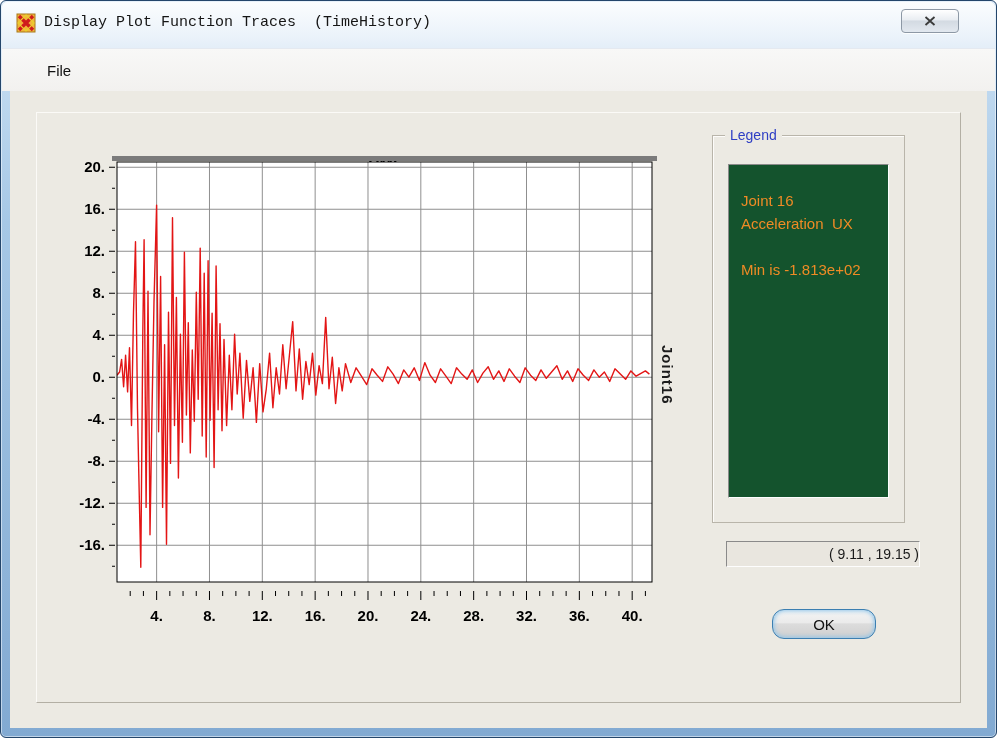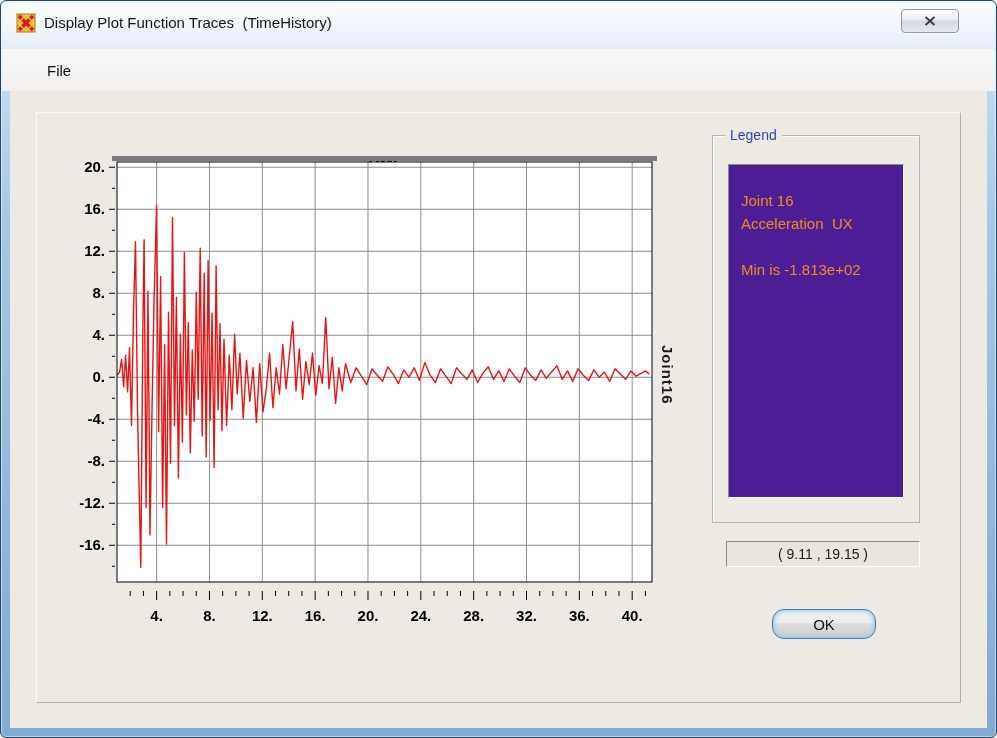--- a/index.html
+++ b/index.html
@@ -8,21 +8,21 @@
          font-family:"Liberation Sans", sans-serif; }
 
   .frame { position:absolute; inset:0; border-radius:6px; border:1px solid #24466b;
            background:linear-gradient(180deg,#cfe3f5 0%,#a6c8e6 30%,#82aad2 100%);
            box-shadow:inset 0 0 0 1px rgba(255,255,255,0.5); }
 
   .chrome { position:absolute; left:1px; top:1px; right:1px; height:89px;
             border-radius:5px 5px 0 0;
             background:linear-gradient(180deg,#fbfdfe 0%,#eaf2fa 40%,#d9e7f4 70%,#cfe0f0 100%); }
 
-  .titlebar { position:absolute; left:0; top:0; right:0; height:46px; }
+  .titlebar { position:absolute; left:0; top:0; right:0; height:46px;font-family:Liberation Mono, monospace; }
   .app-icon { position:absolute; left:14px; top:11px; width:20px; height:20px; }
   .title { position:absolute; left:42px; top:12px; font-size:15px; color:#151515; white-space:pre; }
 
   .close-btn { position:absolute; right:36px; top:7px; width:58px; height:24px;
                border:1px solid #8d98a5; border-radius:4px;
                background:linear-gradient(180deg,#ffffff 0%,#e9edf2 45%,#d3dae2 50%,#e2e8ef 100%);
                box-shadow:0 1px 0 rgba(255,255,255,0.8);
                display:flex; align-items:center; justify-content:center; cursor:pointer; }
 
   .menubar { position:absolute; left:0; top:46px; right:0; height:43px;
@@ -38,33 +38,33 @@
                 border-color:#fbfaf7 #b3afa4 #b3afa4 #fbfaf7; }
 
   .chart-title { position:absolute; left:80px; top:16px; width:535px; text-align:center;
                  font-size:16px; font-weight:bold; color:#000;margin-top:27px; }
   .plot-svg { position:absolute; left:2px; top:21px; }
   .plot-svg text { font-family:"Liberation Sans", sans-serif; font-size:15px; font-weight:bold; fill:#000; }
 
   .joint-label { position:absolute; left:622px; top:232px; writing-mode:vertical-rl;
                  font-size:15px; font-weight:bold; color:#1c1c1c; letter-spacing:1px; }
 
-  .groupbox { position:absolute; left:675px; top:22px; width:208px; height:388px;
+  .groupbox { position:absolute; left:675px; top:22px; width:193px; height:388px;
               border:1px solid #b9b5aa; box-shadow:inset 1px 1px 0 #fdfcfa; }
   .groupbox-label { position:absolute; left:12px; top:-9px; padding:0 5px; background:#eceae3;
                     font-size:14px; color:#2e3ec4; }
   .legend-box { position:absolute; left:15px; top:28px; right:15px; bottom:24px;
-                background:#4c1d95; border:1px solid;
+                background:#14532d; border:1px solid;
                 border-color:#8a8a8a #fdfdfd #fdfdfd #8a8a8a; padding:24px 12px; }
   .legend-line { font-size:15px; line-height:23px; min-height:23px; color:#ef8b25; white-space:pre; }
 
   .readout { position:absolute; left:689px; top:428px; width:194px; height:26px;
              border:1px solid; border-color:#8a8a8a #fdfdfd #fdfdfd #8a8a8a;
              background:#e9e6df; font-size:14px; color:#1a1a1a;
-             text-align:center; line-height:24px; }
+             text-align:right; line-height:24px; }
 
   .ok-btn { position:absolute; left:735px; top:496px; width:104px; height:30px;
             font-family:"Liberation Sans", sans-serif; font-size:15px; color:#111;
             border:1px solid #3c7fb1; border-radius:12px;
             background:linear-gradient(180deg,#f4f4f4 0%,#ebebeb 45%,#dcdcdc 50%,#cfcfcf 100%);
             box-shadow:inset 0 0 4px 1px #8fc5ea; cursor:pointer; }
 </style>
 </head>
 <body>
 

